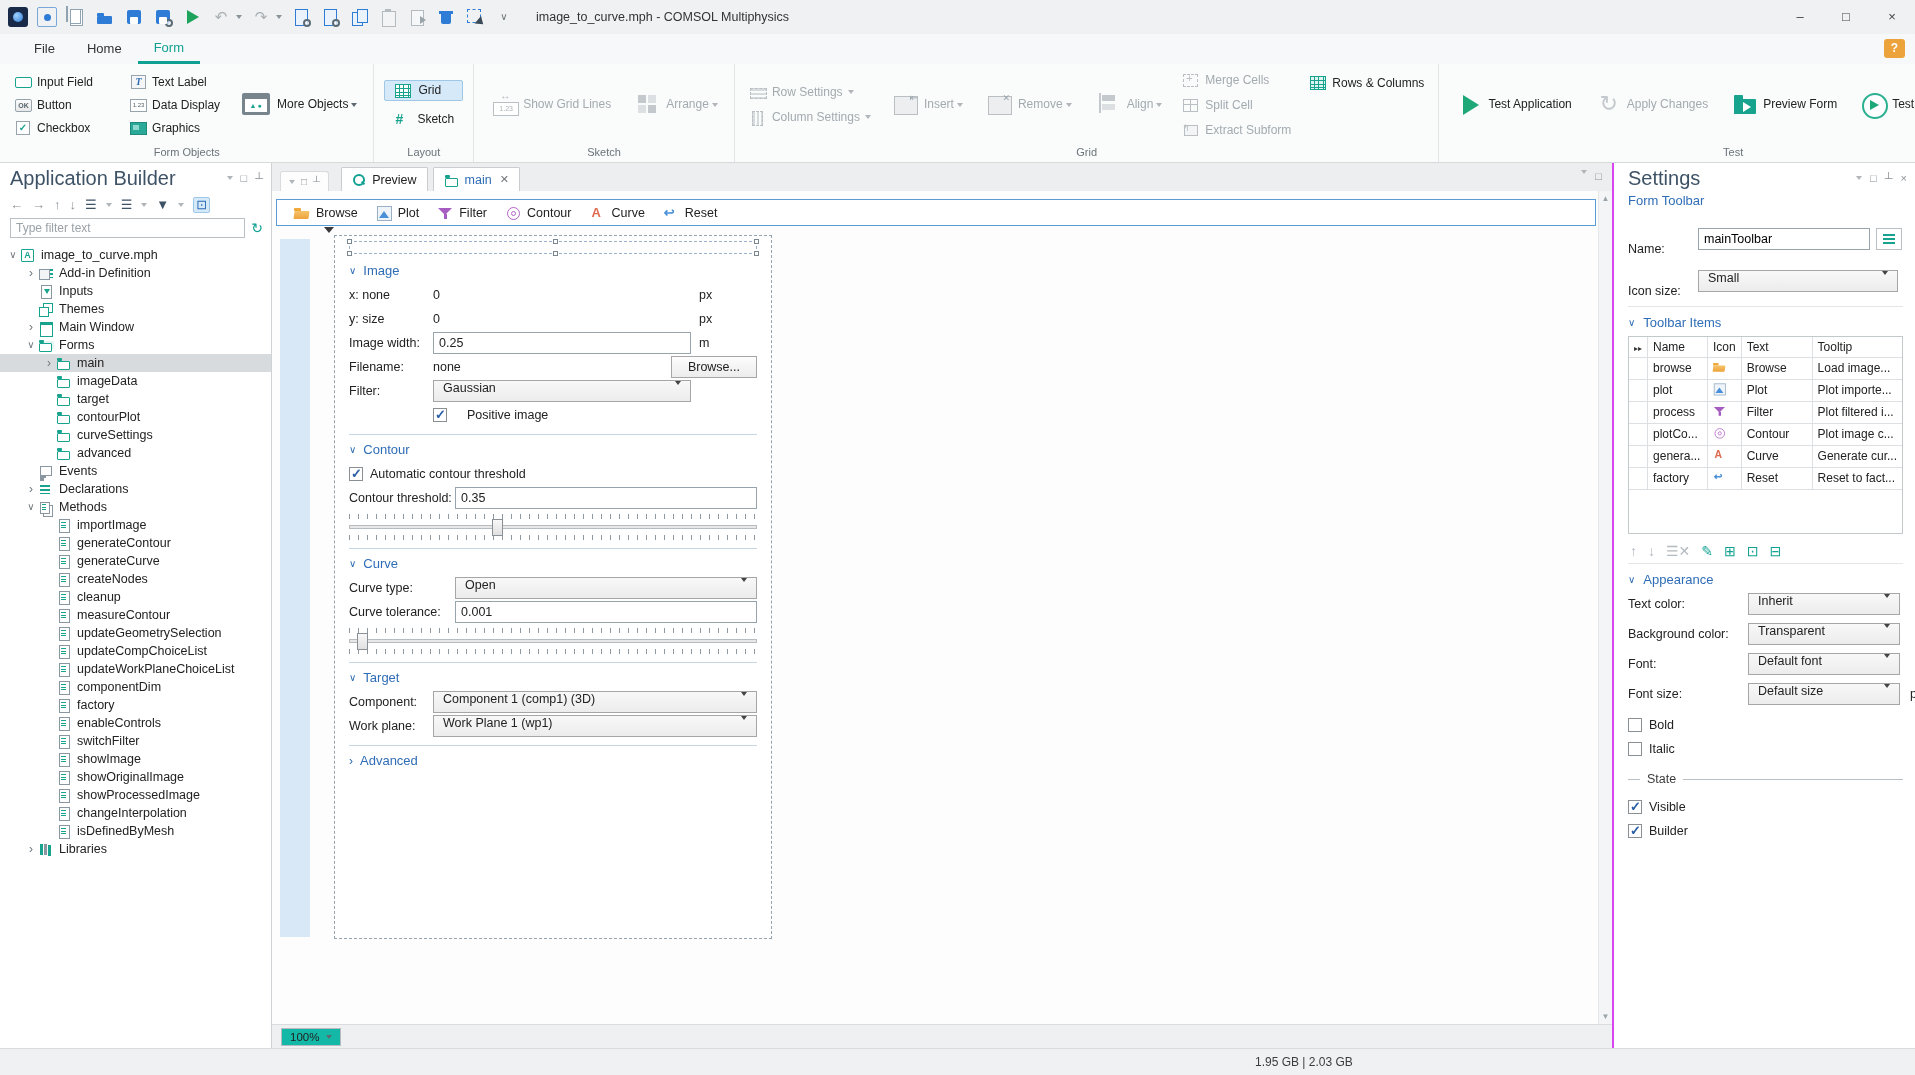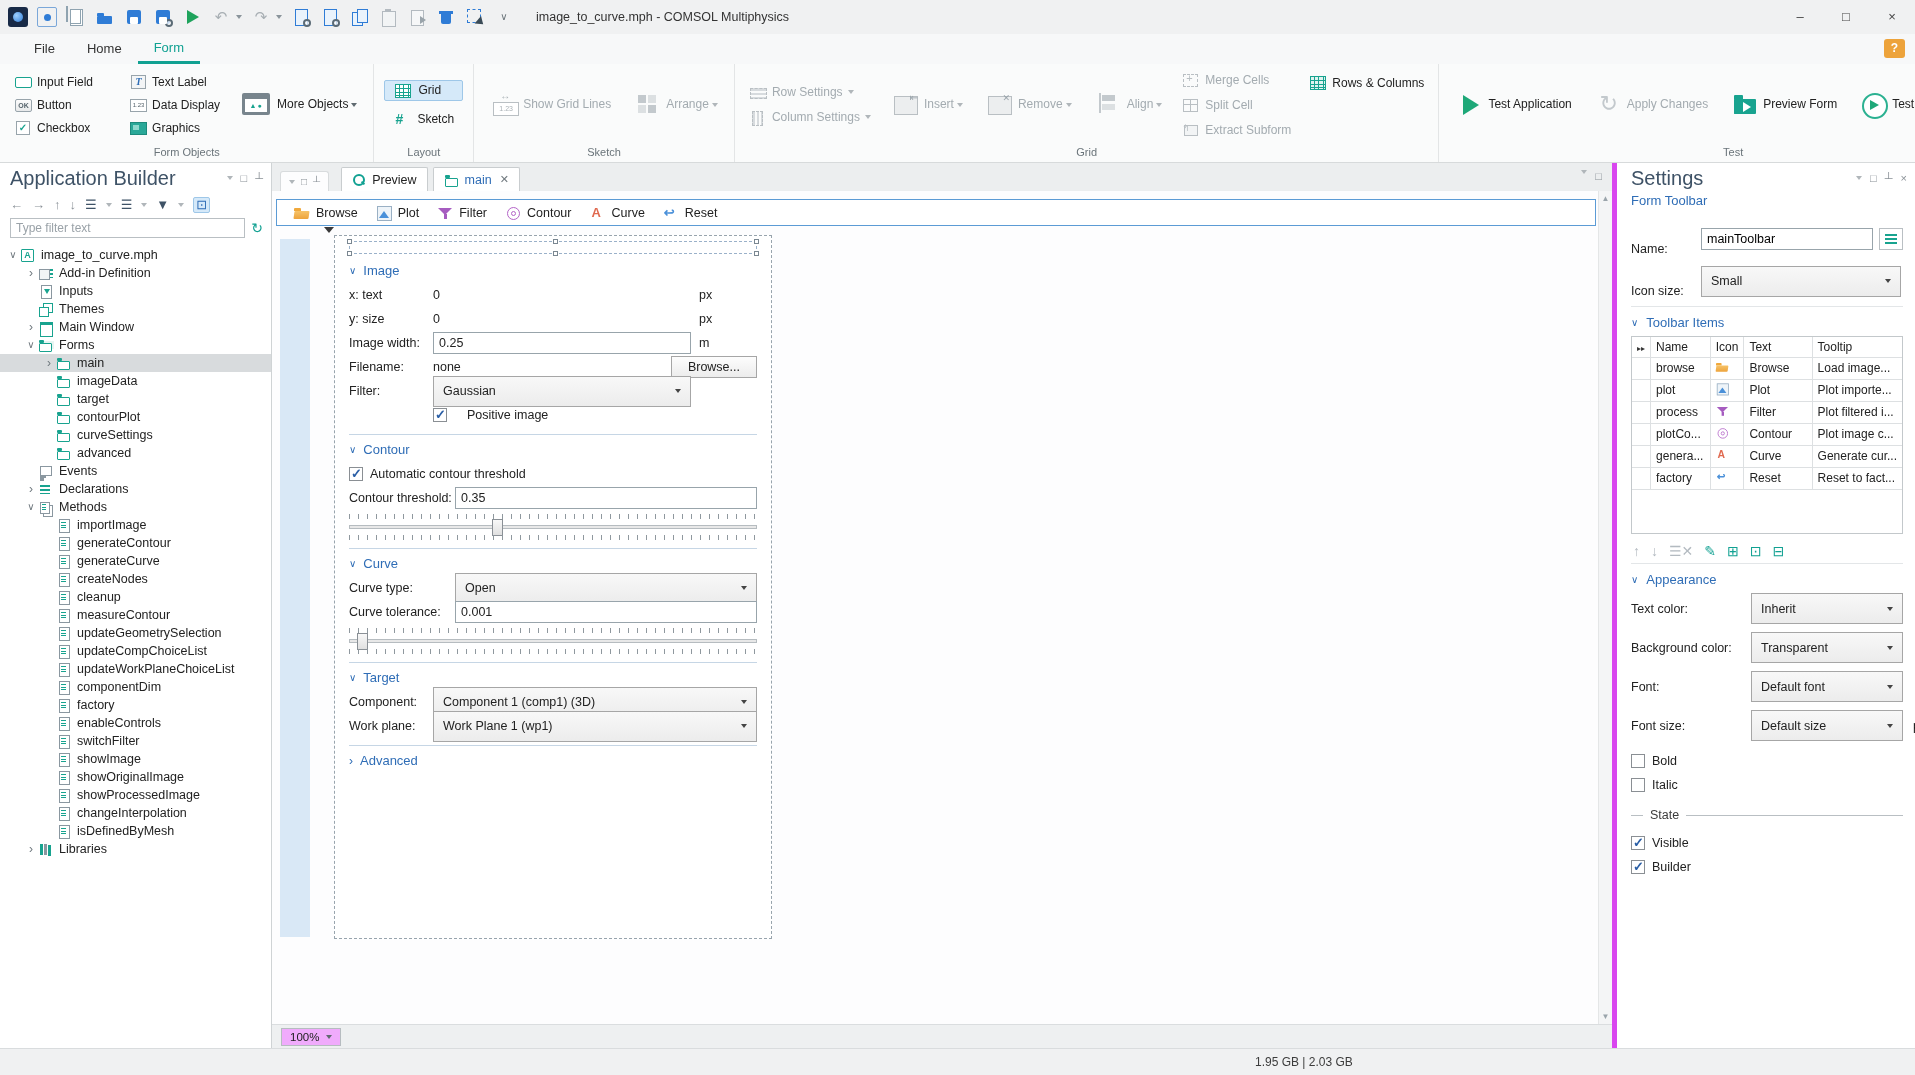--- a/index.html
+++ b/index.html
@@ -192,40 +192,40 @@
   .sech.first { border-top:none; margin-top:2px; }
   .chev { font-size:10px; }
   .frow { display:flex; align-items:center; height:24px; font-size:12.5px; color:#222; }
   .flabel { width:84px; flex:none; }
   .flabel2 { width:106px; flex:none; }
   .fval { width:258px; flex:none; }
   .funit { margin-left:8px; }
   .tin { height:22px; border:1px solid #98a4ab; background:#fff; padding:0 5px; font:12.5px "Liberation Sans",sans-serif; color:#222; width:100%; }
   .w258 { width:258px; flex:none; }
   .flex1 { flex:1; }
-  .selbox { height:31px; background:linear-gradient(#f8f8f8,#ececec); border:1px solid #a6a6a6; display:flex; align-items:center; padding:0 9px; font-size:12.5px; }
+  .selbox { height:22px; background:linear-gradient(#f8f8f8,#ececec); border:1px solid #a6a6a6; display:flex; padding:0 9px; font-size:12.5px; }
   .selbox .caret { margin-left:auto; border-top-color:#444; }
   .fbtn { margin-left:auto; height:22px; padding:0 16px; background:linear-gradient(#fdfdfd,#ececec); border:1px solid #a6a6a6; font-size:12.5px; display:flex; align-items:center; }
   .cb { width:14px; height:14px; border:1px solid #8a8f94; background:#fff; position:relative; flex:none; }
   .cb.on::after { content:"✓"; position:absolute; left:1px; top:-3px; font:bold 13px/17px "Liberation Sans",sans-serif; color:#2b5fa6; }
   .cbrow { display:flex; align-items:center; gap:7px; height:24px; }
   .ind84 { padding-left:84px;gap:20px; }
   .slider { position:relative; height:28px; margin:3px 0 5px; }
   .ticks { position:absolute; left:0; right:0; height:5px; background:repeating-linear-gradient(90deg, #8f989e 0 1px, transparent 1px 9px); }
   .t-top { top:1px; } .t-bot { bottom:1px; }
   .groove { position:absolute; left:0; right:0; top:12px; height:4px; background:#e8e8e8; border:1px solid #b6bcc0; }
   .handle { position:absolute; top:6px; width:11px; height:17px; background:linear-gradient(#f8f8f8,#e0e0e0); border:1px solid #8a9096; }
   .ed-bottom { height:24px; background:#eef0f1; border-top:1px solid #dadddf; display:flex; align-items:center; padding-left:9px; flex:none; }
-  .zoombtn { display:flex; align-items:center; gap:7px; background:#f0abfc; border:1px solid #b6bcc0; height:18px; padding:0 8px; font-size:11.5px; }
+  .zoombtn { display:flex; align-items:center; gap:7px; background:#14b8a6; border:1px solid #b6bcc0; height:18px; padding:0 8px; font-size:11.5px; }
   .vsb { position:absolute; right:0; top:0; bottom:0; width:14px; background:#f4f5f6; border-left:1px solid #e4e6e7; }
   .vsb .sa { position:absolute; left:0; width:13px; height:13px; color:#9aa4ab; font-size:8px; text-align:center; line-height:13px; }
   .sa.up { top:1px; } .sa.dn { bottom:1px; }
 
   
-  .right { width:303px; flex:none; border-left:5px solid #d946ef; background:#fff; padding:4px 12px 0 14px; position:relative; font-size:12.5px; }
+  .right { width:303px; flex:none; border-left:2px solid #d946ef; background:#fff; padding:4px 12px 0 14px; position:relative; font-size:12.5px; }
   .stitle { font-size:20px; color:#3e5266; }
   .ssub { color:#2f6db6; font-size:13px; margin:3px 0 14px; }
   .srow { display:flex; align-items:center; margin-bottom:8px; }
   .slab { width:70px; flex:none;margin-top:20px; }
   .nin { width:172px; height:22px; border:1px solid #98a4ab; padding:0 5px; font:12.5px "Liberation Sans",sans-serif; }
   .iconbtn { width:26px; height:22px; border:1px solid #b9bfc3; margin-left:6px; display:flex; align-items:center; justify-content:center; background:#fff; }
   .gotoglyph { width:12px; height:10px; background:repeating-linear-gradient(#18a38f 0 2px, transparent 2px 4px); position:relative; }
   .sizesel { width:200px; }
   .sech2 { display:flex; align-items:center; gap:8px; color:#2f6db6; font-size:13px; border-top:1px solid #e3e6e8; padding:8px 0 6px; margin-top:4px; }
   .ttwrap { border:1px solid #c3c8cb; height:198px; background:#fff; font-size:12px; overflow:hidden; }
@@ -735,21 +735,21 @@
               <span class="hnd" style="right:-3px;bottom:-3px"></span>
             <span class="hnd" style="left:50%;top:-3px"></span>
               <span class="hnd" style="left:50%;bottom:-3px"></span>
           </div>
 
           <div class="sech first">
             <span class="chev">∨</span>
             <span>Image</span>
           </div>
           <div class="frow">
-            <span class="flabel">x: text</span>
+            <span class="flabel">x: none</span>
             <span class="fval">0</span>
             <span class="funit">px</span>
           </div>
           <div class="frow">
             <span class="flabel">y: size</span>
             <span class="fval">0</span>
             <span class="funit">px</span>
           </div>
           <div class="frow">
             <span class="flabel">Image width:</span>

